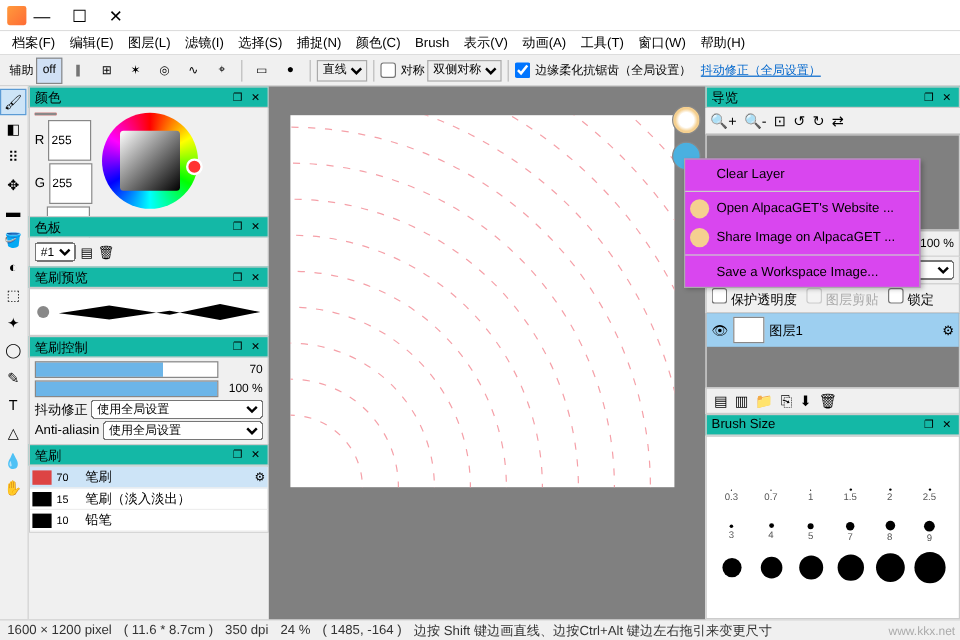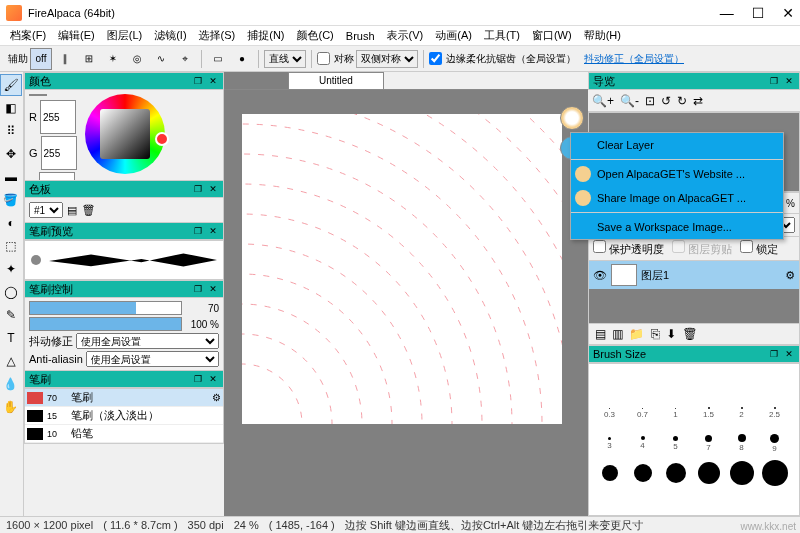--- a/index.html
+++ b/index.html
@@ -62,21 +62,21 @@
 .canvas-area { flex: 1; position: relative; overflow: hidden; }
 .canvas { position: absolute; left: 18px; top: 24px; width: 320px; height: 310px; background: #fff; }
 .spiral { position: absolute; inset: 0; }
 .floatbtn { position: absolute; right: 4px; width: 24px; height: 24px; border-radius: 50%; border: 1px solid #888; background: #fff; }
 .floatbtn.fa { top: 16px; background: radial-gradient(circle,#fff 40%,#f5d090 60%); }
 .floatbtn.fb { top: 46px; background: #4ab0e0; }
 .right { width: 212px; background: #f0f0f0; display: flex; flex-direction: column; position: relative; }
 .nav-body { height: 80px; background: #808080; border: 1px solid #ccc; position: relative; }
 .nav-tools { height: 22px; display: flex; align-items: center; gap: 6px; padding: 0 4px; border-bottom: 1px solid #ccc; background: #f0f0f0; }
 .nav-tools span { cursor: pointer; font-size: 12px; }
-.ctx-menu { position: absolute; left: -18px; top: 60px; width: 214px; background: #0ea5e9; border: 1px solid #aaa; box-shadow: 2px 2px 4px rgba(0,0,0,0.25); z-index: 100; }
+.ctx-menu { position: absolute; left: -18px; top: 60px; width: 197px; background: #d946ef; border: 1px solid #aaa; box-shadow: 2px 2px 4px rgba(0,0,0,0.25); z-index: 100; }
 .ctx-item { height: 24px; display: flex; align-items: center; padding: 0 8px 0 26px; cursor: pointer; position: relative; font-size: 11px; }
 .ctx-sep { height: 1px; background: #ccc; margin: 2px 0; }
 .ctx-icon { position: absolute; left: 4px; width: 16px; height: 16px; border-radius: 50%; background: #f5d090; }
 .layer-opacity { display: flex; align-items: center; padding: 3px 4px; gap: 3px; background: #f0f0f0; border: 1px solid #ccc; }
 .layer-blend { display: flex; align-items: center; padding: 3px 4px; gap: 6px; font-size: 10px; background: #f0f0f0; border-left: 1px solid #ccc; border-right: 1px solid #ccc; }
 .layer-blend select { flex: 1; height: 16px; font-size: 10px; }
 .layer-checks { display: flex; align-items: center; padding: 3px 4px; gap: 8px; font-size: 10px; background: #f0f0f0; border: 1px solid #ccc; }
 .layer-list { height: 62px; background: #808080; border-left: 1px solid #ccc; border-right: 1px solid #ccc; }
 .layer-item { height: 28px; background: #9dcff0; display: flex; align-items: center; padding: 0 4px; gap: 4px; }
 .layer-item .eye { width: 14px; text-align: center; }
@@ -89,21 +89,20 @@
 .bcell .bdot { background: #000; border-radius: 50%; }
 .bcell .blab { font-size: 8px; color: #555; }
 .statusbar { height: 17px; background: #f0f0f0; border-top: 1px solid #ccc; display: flex; align-items: center; padding: 0 6px; gap: 10px; font-size: 10px; color: #333; white-space: nowrap; overflow: hidden; }
 .watermark { position: absolute; right: 4px; bottom: 1px; font-size: 10px; color: #aaa; }
 </style>
 </head>
 <body>
 
 <div class="titlebar">
   <div class="icon"></div>
-  <span class="title">FireAlpaca (64bit)</span>
   <div class="winbtns">
     <span>—</span>
     <span>☐</span>
     <span>✕</span>
   </div>
 </div>
 
 <div class="menubar">
   <span>档案(F)</span>
   <span>编辑(E)</span>
@@ -264,24 +263,20 @@
         <div class="brush-item">
             <div class="sw"></div>
             <span class="num">10</span>
             <span>铅笔</span>
           </div>
       </div>
     </div>
   </div>
 
   <div class="center">
-    <div class="tabbar">
-      <div class="spacer"></div>
-      <div class="tab">Untitled</div>
-    </div>
     <div class="canvas-area">
       <div class="canvas">
         <svg class="spiral" viewBox="0 0 320 310">
           <g stroke="#f5a0a8" stroke-width="1" stroke-dasharray="6 8" fill="none">
             <circle cx="0" cy="310" r="60"></circle>
               <circle cx="0" cy="310" r="90"></circle>
               <circle cx="0" cy="310" r="120"></circle>
             <circle cx="0" cy="310" r="150"></circle>
               <circle cx="0" cy="310" r="180"></circle>
               <circle cx="0" cy="310" r="210"></circle>

